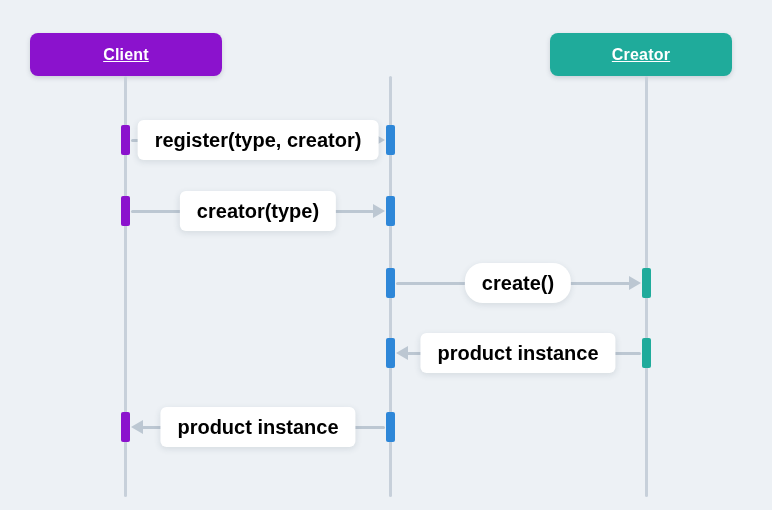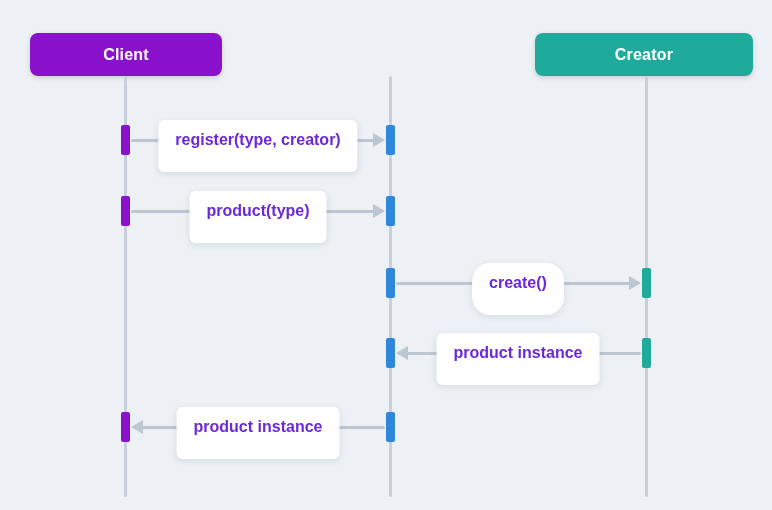--- a/index.html
+++ b/index.html
@@ -23,24 +23,25 @@
     width: 192px;
     border-radius: 8px;
     display: flex;
     align-items: center;
     justify-content: center;
     color: #ffffff;
     font-size: 16px;
     font-weight: 700;
     letter-spacing: 0.2px;
     box-shadow: 0 2px 5px rgba(45, 62, 80, 0.18);
+    text-decoration: underline;
   }
   .actor-client    { left: 30px;  }
   .actor-factory   { left: 295px; }
-  .actor-creator   { left: 535px; width: 218px; }
+  .actor-creator   { left: 550px; width: 182px; }
 
   
   .lifeline {
     position: absolute;
     top: 76px;
     width: 3px;
     height: 421px;
     background: #c7d0da;
     border-radius: 2px;
   }
@@ -90,29 +91,29 @@
   .ahead-1 { left: 373px; top: 133px; }
   .ahead-2 { left: 373px; top: 204px; }
   .ahead-3 { left: 629px; top: 276px; }
   .ahead-4 { left: 396px; top: 346px; }
   .ahead-5 { left: 131px; top: 420px; }
 
   
   .mlabel {
     position: absolute;
     transform: translateX(-50%);
-    height: 52px;
+    height: 40px;
     line-height: 40px;
     padding: 0 17px;
     white-space: nowrap;
     background: #ffffff;
     border-radius: 6px;
     box-shadow: 0 2px 6px rgba(45, 62, 80, 0.12);
-    color: #6d28d9;
-    font-size: 16px;
+    color: #000000;
+    font-size: 20px;
     font-weight: 600;
     text-align: center;
   }
   .mlabel-1 { left: 258px; top: 120px; }
   .mlabel-2 { left: 258px; top: 191px; }
   .mlabel-3 { left: 518px; top: 263px; border-radius: 18px; }
   .mlabel-4 { left: 518px; top: 333px; }
   .mlabel-5 { left: 258px; top: 407px; }
 </style>
 </head>
@@ -134,21 +135,21 @@
   <div class="mline mline-1"></div>
   <div class="ahead ahead-right ahead-1"></div>
   <div class="activation act-client act-y1" style="background: rgb(139, 18, 205);"></div>
   <div class="activation act-factory act-y1" style="background: rgb(46, 135, 216);"></div>
   <div class="mlabel mlabel-1">register(type, creator)</div>
 
   <div class="mline mline-2"></div>
   <div class="ahead ahead-right ahead-2"></div>
   <div class="activation act-client act-y2" style="background: rgb(139, 18, 205);"></div>
   <div class="activation act-factory act-y2" style="background: rgb(46, 135, 216);"></div>
-  <div class="mlabel mlabel-2">product(type)</div>
+  <div class="mlabel mlabel-2">creator(type)</div>
 
   <div class="mline mline-3"></div>
   <div class="ahead ahead-right ahead-3"></div>
   <div class="activation act-factory act-y3" style="background: rgb(46, 135, 216);"></div>
   <div class="activation act-creator act-y3" style="background: rgb(31, 171, 155);"></div>
   <div class="mlabel mlabel-3">create()</div>
 
   <div class="mline mline-4"></div>
   <div class="ahead ahead-left ahead-4"></div>
   <div class="activation act-factory act-y4" style="background: rgb(46, 135, 216);"></div>

